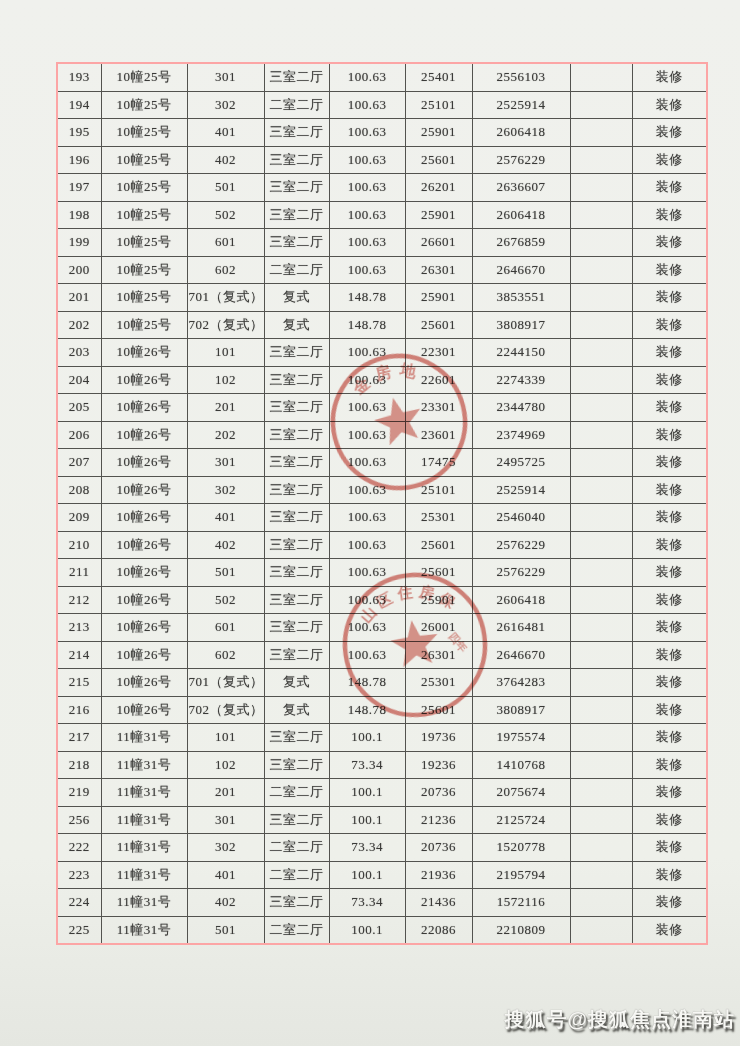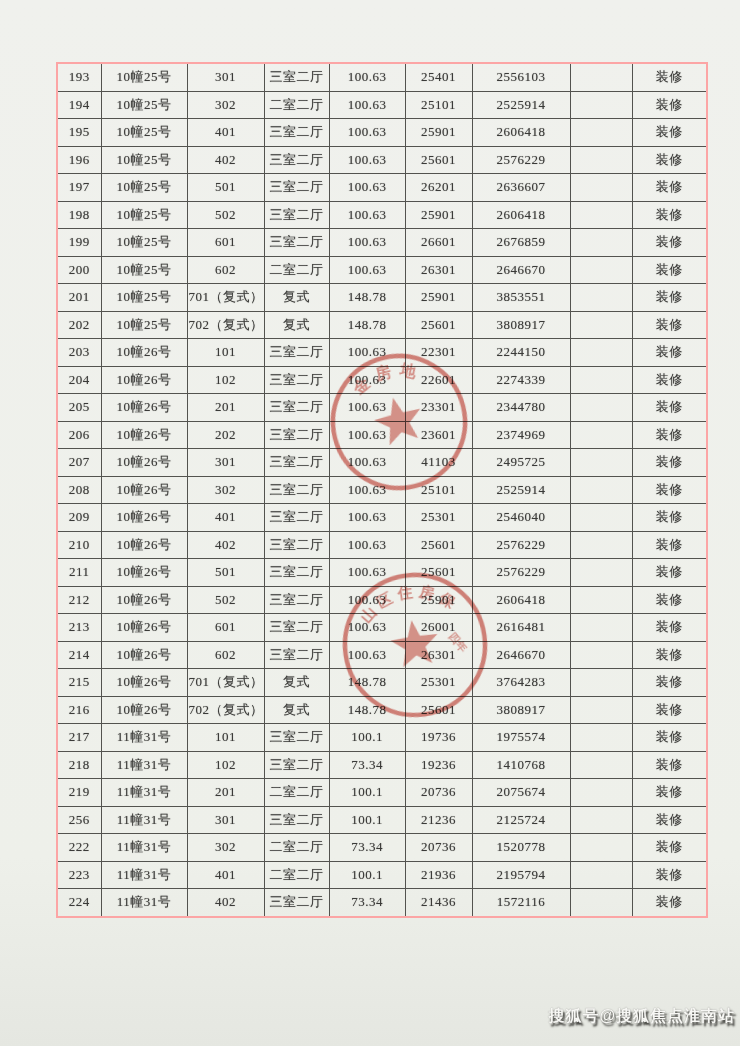--- a/index.html
+++ b/index.html
@@ -34,21 +34,21 @@
     mix-blend-mode:multiply;
     filter:blur(0.4px);
   }
   .stamp text{fill:currentColor;font-family:"Liberation Serif","DejaVu Serif",serif;font-weight:bold;}
   .stamp-1{left:324px;top:347px;transform:rotate(-14deg);}
   .stamp-2{left:336px;top:566px;transform:rotate(-8deg);}
 
   .watermark{
     position:absolute;right:5px;top:1006px;
     font-family:"Liberation Sans","DejaVu Sans",sans-serif;
-    font-weight:bold;font-size:16px;letter-spacing:1px;
+    font-weight:bold;font-size:20px;letter-spacing:1px;
     color:#f7f7f4;
     text-shadow:2px 3px 2px rgba(58,58,54,.95),0 0 1px rgba(70,70,66,.6);
   }
 </style>
 </head>
 <body>
 
 <div class="page">
 
   <table class="price-table">
@@ -217,21 +217,21 @@
           <td>2374969</td>
           <td></td>
           <td>装修</td>
         </tr>
         <tr>
           <td>207</td>
           <td>10幢26号</td>
           <td>301</td>
           <td>三室二厅</td>
           <td>100.63</td>
-          <td>41103</td>
+          <td>17475</td>
           <td>2495725</td>
           <td></td>
           <td>装修</td>
         </tr>
         <tr>
           <td>208</td>
           <td>10幢26号</td>
           <td>302</td>
           <td>三室二厅</td>
           <td>100.63</td>
@@ -395,20 +395,31 @@
           <td>装修</td>
         </tr>
         <tr>
           <td>224</td>
           <td>11幢31号</td>
           <td>402</td>
           <td>三室二厅</td>
           <td>73.34</td>
           <td>21436</td>
           <td>1572116</td>
+          <td></td>
+          <td>装修</td>
+        </tr>
+        <tr>
+          <td>225</td>
+          <td>11幢31号</td>
+          <td>501</td>
+          <td>二室二厅</td>
+          <td>100.1</td>
+          <td>22086</td>
+          <td>2210809</td>
           <td></td>
           <td>装修</td>
         </tr>
       </tbody>
   </table>
 
   <svg class="stamp stamp-1" width="150" height="150" viewBox="-75 -75 150 150">
     <circle r="66" fill="none" stroke="currentColor" stroke-width="4.5"></circle>
     <polygon fill="currentColor" opacity="0.85" points="0,-25 6.17,-8.49 23.78,-7.73 9.99,3.24 14.69,20.23 0,10.5 -14.69,20.23 -9.99,3.24 -23.78,-7.73 -6.17,-8.49"></polygon>
     <path id="seal-arc-1" d="M -52 6 A 52 52 0 0 1 52 6" fill="none"></path>

